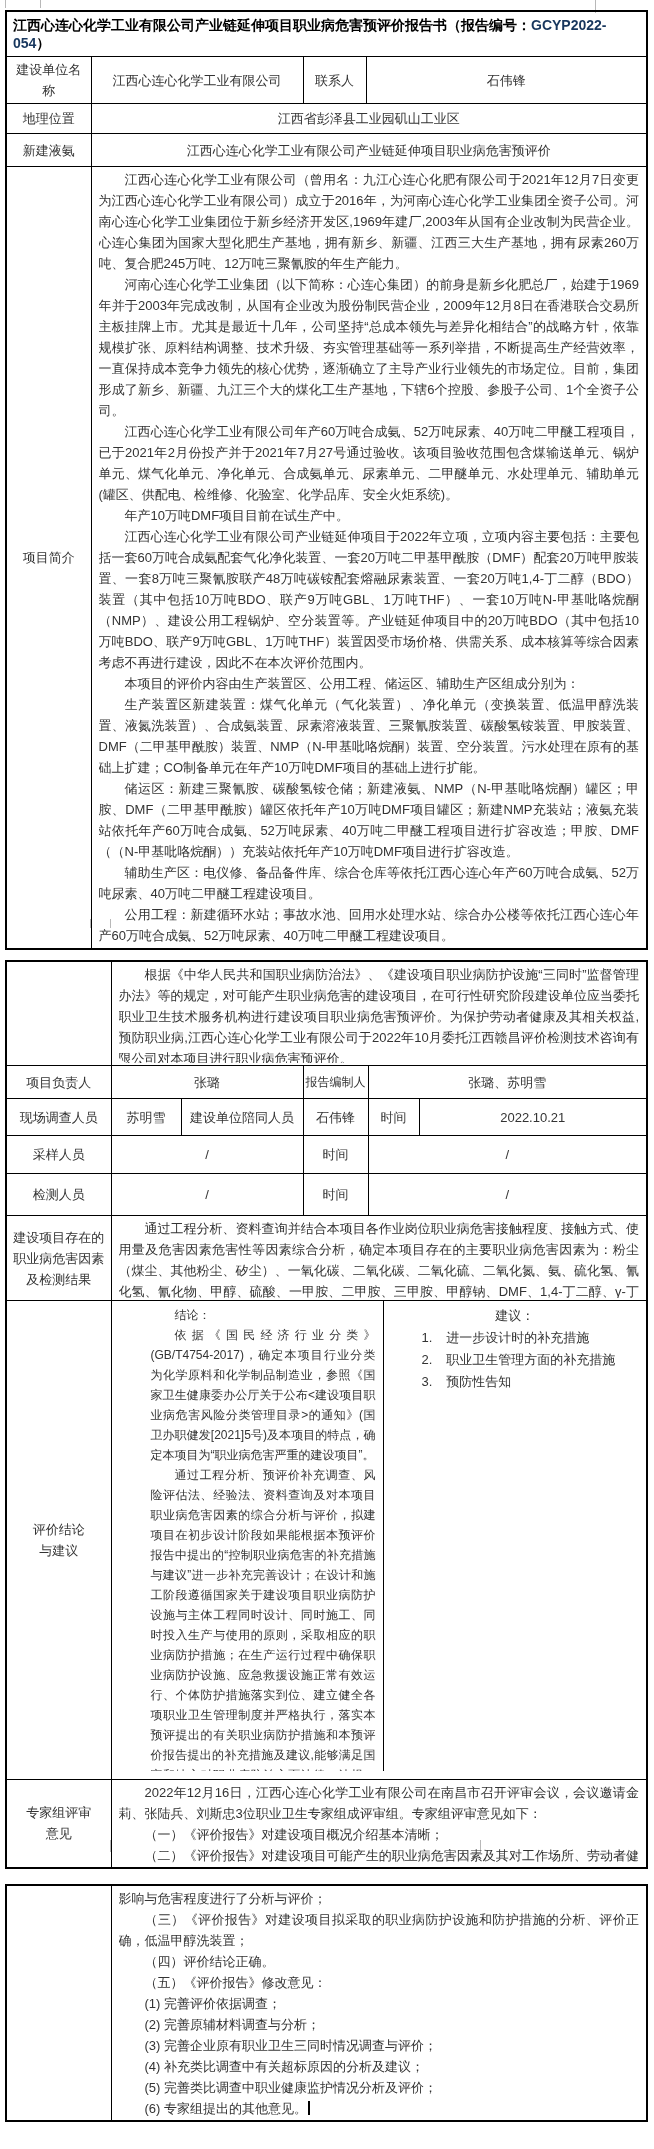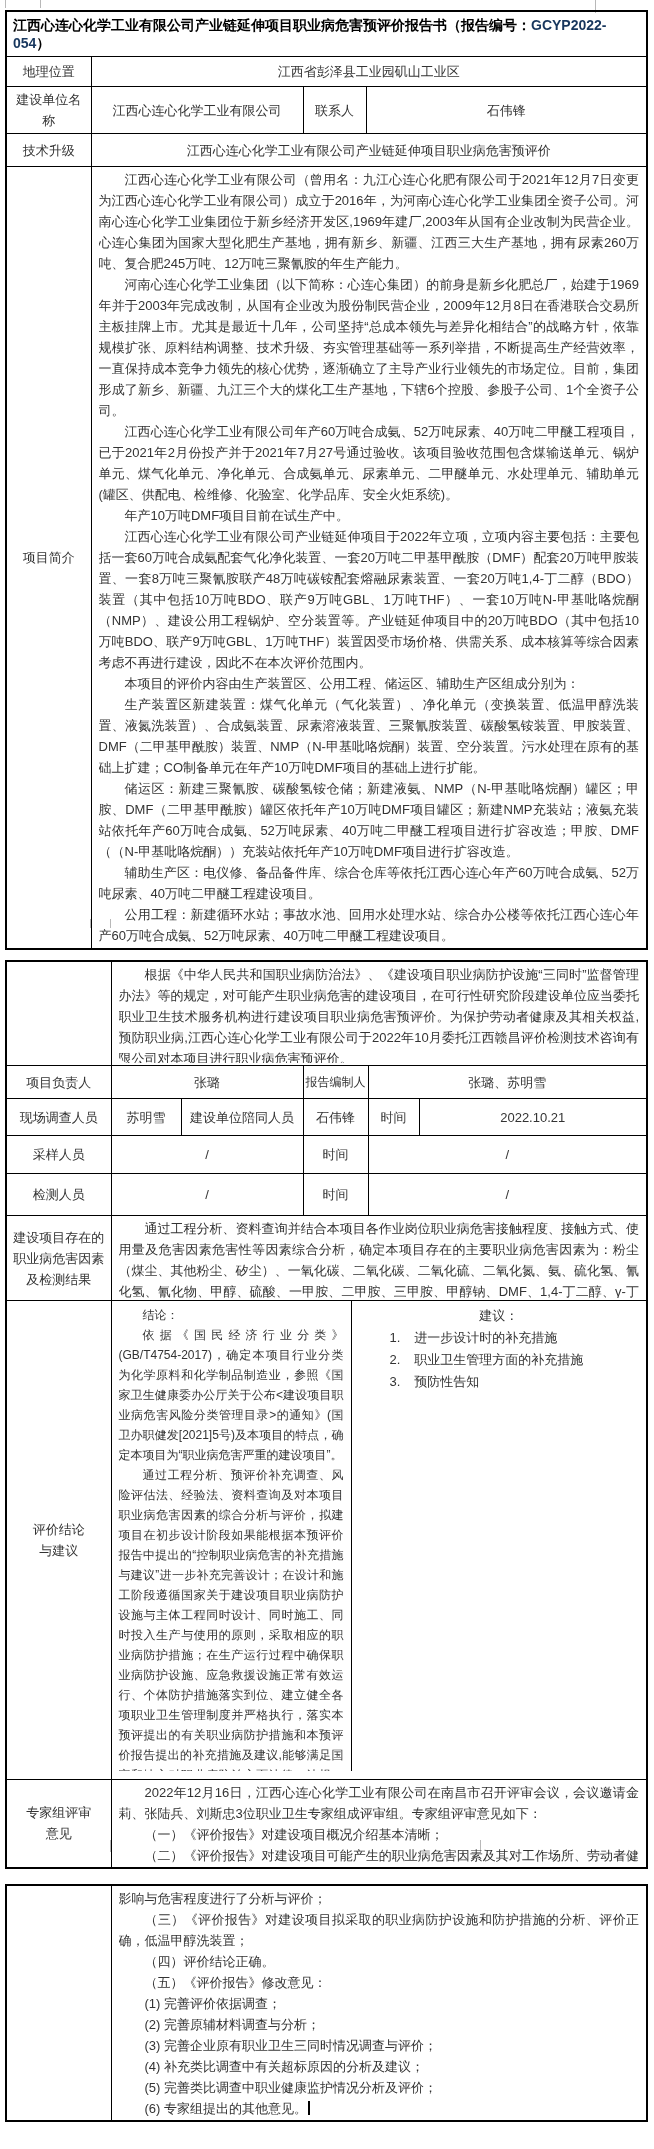--- a/index.html
+++ b/index.html
@@ -18,21 +18,21 @@
   .top{vertical-align:top;border-radius:25px;}
   .para{margin:0;text-indent:2em;text-align:justify;}
   .noindent{margin:0;text-indent:0;text-align:justify;}
   .cb{overflow:hidden;}
   .intro-cb{height:777px;}
   .mandate-cb{height:99px;}
   .hazards-cb{height:80px;}
   .expert-cb{height:82px;}
   .t3-cb{height:230px;}
   .nopad{padding:0;}
-  .concl-wrap{display:flex;align-items:stretch;}
+  .concl-wrap{display:flex;align-items:stretch;margin-left:32px;}
   .concl-left{width:240px;border-right:1px solid #000;padding:4px 7px;font-size:12px;line-height:20px;height:470px;overflow:hidden;box-sizing:border-box;}
   .concl-right{flex:1;padding:4px 8px;height:470px;overflow:hidden;text-align:center;}
   .sug-head{margin:0;text-indent:0;}
   .sug-item{display:flex;margin:1px 0 1px 30px;gap:14px;}
   .u-blue{color:#17365d;}
   .u-gray{text-decoration-color:#666;text-decoration-thickness:1px;text-underline-offset:3px;}
   .u-red-wavy{text-decoration:underline wavy #dd1111;text-decoration-thickness:1px;text-underline-offset:3px;}
   .caret{display:inline-block;width:2px;height:14px;background:#000;vertical-align:-2px;margin-left:1px;}
   .pbmark{position:absolute;width:1px;background:#b8b8b8;}
   .gap10{height:10px;}
@@ -56,31 +56,31 @@
         <col style="width:85px">
         <col style="width:212px">
         <col style="width:63px">
         <col style="width:281px">
       </colgroup>
     <tbody>
         <tr style="height:30px">
       <td colspan="4" class="title-cell"><span>江西心连心化学工业有限公司产业链延伸项目职业病危害预评价报告书（报告编号：</span><span class="u-blue">GCYP2022-054</span><span>）</span></td>
     </tr>
     <tr style="height:30px">
-      <td class="label">地理位置</td>
-      <td colspan="3" class="val-c">江西省彭泽县工业园矶山工业区</td>
-    </tr>
-    <tr style="height:30px">
       <td class="label">建设单位名称</td>
       <td class="val-c">江西心连心化学工业有限公司</td>
       <td class="label">联系人</td>
       <td class="val-c">石伟锋</td>
     </tr>
+    <tr style="height:30px">
+      <td class="label">地理位置</td>
+      <td colspan="3" class="val-c">江西省彭泽县工业园矶山工业区</td>
+    </tr>
     <tr style="height:33px">
-      <td class="label">技术升级</td>
+      <td class="label">新建液氨</td>
       <td colspan="3" class="val-c">江西心连心化学工业有限公司产业链延伸项目职业病危害预评价</td>
     </tr>
     <tr>
       <td class="label">项目简介</td>
       <td colspan="3" class="top">
         <div class="cb intro-cb">
           <p class="para">江西心连心化学工业有限公司（曾用名：九江心连心化肥有限公司于2021年12月7日变更为江西心连心化学工业有限公司）成立于2016年，为河南心连心化学工业集团全资子公司。河南心连心化学工业集团位于新乡经济开发区,1969年建厂,2003年从国有企业改制为民营企业。心连心集团为国家大型化肥生产基地，拥有新乡、新疆、江西三大生产基地，拥有尿素260万吨、复合肥245万吨、12万吨三聚氰胺的年生产能力。</p>
           <p class="para">河南心连心化学工业集团（以下简称：心连心集团）的前身是新乡化肥总厂，始建于1969年并于2003年完成改制，从国有企业改为股份制民营企业，2009年12月8日在香港联合交易所主板挂牌上市。尤其是最近十几年，公司坚持“总成本领先与差异化相结合”的战略方针，依靠规模扩张、原料结构调整、技术升级、夯实管理基础等一系列举措，不断提高生产经营效率，一直保持成本竞争力领先的核心优势，逐渐确立了主导产业行业领先的市场定位。目前，集团形成了新乡、新疆、九江三个大的煤化工生产基地，下辖6个控股、参股子公司、1个全资子公司。</p>
           <p class="para">江西心连心化学工业有限公司年产60万吨合成氨、52万吨尿素、40万吨二甲醚工程项目，已于2021年2月份投产并于2021年7月27号通过验收。该项目验收范围包含煤输送单元、锅炉单元、煤气化单元、净化单元、合成氨单元、尿素单元、二甲醚单元、水处理单元、辅助单元(罐区、供配电、检维修、化验室、化学品库、安全火炬系统)。</p>
           <p class="para">年产10万吨DMF项目目前在试生产中。</p>

